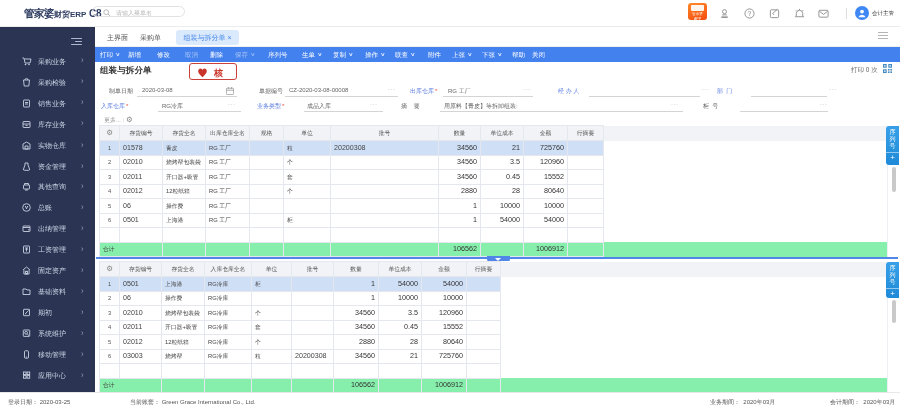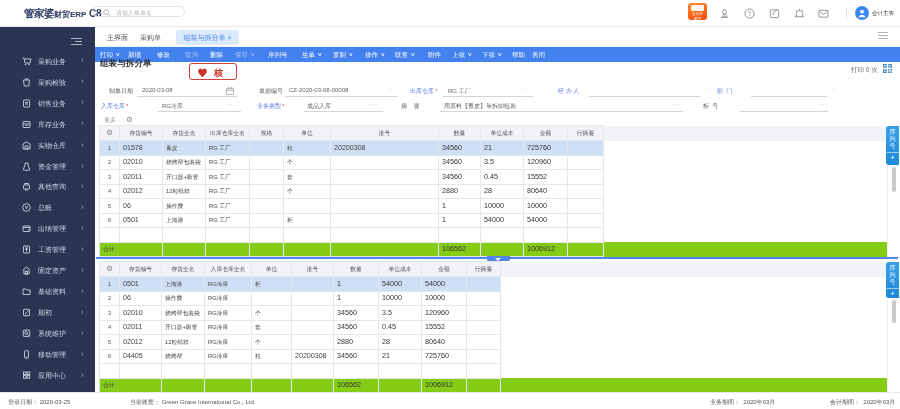--- a/index.html
+++ b/index.html
@@ -41,21 +41,21 @@
 #tablist { position:absolute; left:783px; top:5px; width:10px; height:9px; }
 #tablist i { display:block; height:1.2px; background:#b5b5b5; margin-bottom:1.8px; }
 
 
 #toolbar { left:95px; top:47px; width:805px; height:15px; background:#4381ee; color:#fff; font-size:6.5px; }
 #toolbar span { position:absolute; top:4px; }
 #toolbar .dim { color:#a8c4f7; }
 #toolbar .v { font-size:5px; transform:scaleX(1.4); }
 
 
-#doctitle { left:100px; top:58px; font-size:8.5px; font-weight:bold; color:#333; letter-spacing:0.1px; }
+#doctitle { left:100px; top:65px; font-size:8.5px; font-weight:bold; color:#333; letter-spacing:0.1px; }
 #stamp { left:189px; top:63px; width:48px; height:17px; border:1.8px solid #c94138; border-radius:3px; color:#c9352b; }
 #stamp svg { position:absolute; left:6px; top:3px; }
 #stamp .k { position:absolute; left:24px; top:2.5px; font-size:9px; font-weight:bold; color:#c9352b; }
 #printcnt { left:851px; top:66px; font-size:6.5px; color:#666; }
 #qr { left:883px; top:64px; width:9px; height:9px; }
 
 
 .lb { position:absolute; font-size:6px; color:#5d5d5d; }
 .lb.blue { color:#5a7be0; }
 .lb .star { color:#e84a3f; margin-left:1px; }
@@ -64,22 +64,22 @@
 .dots { position:absolute; font-size:6px; color:#999; letter-spacing:0.5px; }
 #morebar { left:104px; top:115px; font-size:6px; color:#999; }
 #morebar .g { font-size:7.5px; color:#8a8a8a; }
 
 
 table { border-collapse:collapse; table-layout:fixed; position:absolute; background:#fff; }
 td { border:1px solid #e4e7ed; font-size:5.8px; color:#444; padding:0 3px; height:14.5px; line-height:10px; overflow:hidden; white-space:nowrap; }
 tr.hd td { background:#f2f3f6; color:#555; text-align:center; height:15px; padding:0 1px; }
 tr.sel td { background:#cfdff6; }
 tr.sel td.nb { background:#fff; }
-tr.sum td { background:#84cc16; }
-td.n { text-align:left; font-size:7.2px; color:#333; }
+tr.sum td { background:#86efac; }
+td.n { text-align:right; font-size:7.2px; color:#333; }
 td.code { font-size:7.1px; color:#444; }
 td.c { text-align:center; color:#555; }
 td.nb { border-top:none; border-bottom:none; border-right:1px solid #eceef2; }
 
 
 #split { left:96px; top:257px; width:802px; height:2px; background:#4f86e8; }
 #splith { left:487px; top:256px; width:23px; height:6px; background:#4f86e8; border-radius:0 0 3px 3px; }
 #splith:after { content:""; position:absolute; left:8px; top:2px; border-left:3px solid transparent; border-right:3px solid transparent; border-top:3px solid #fff; }
 
 
@@ -617,21 +617,21 @@
         <td>个</td>
         <td></td>
         <td class="n">2880</td>
         <td class="n">28</td>
         <td class="n">80640</td>
         <td></td>
         <td class="nb"></td>
       </tr>
   <tr>
         <td class="c">6</td>
-        <td class="code">04405</td>
+        <td class="code">03003</td>
         <td>烧烤帮</td>
         <td>RG冷库</td>
         <td>粒</td>
         <td class="code">20200308</td>
         <td class="n">34560</td>
         <td class="n">21</td>
         <td class="n">725760</td>
         <td></td>
         <td class="nb"></td>
       </tr>

